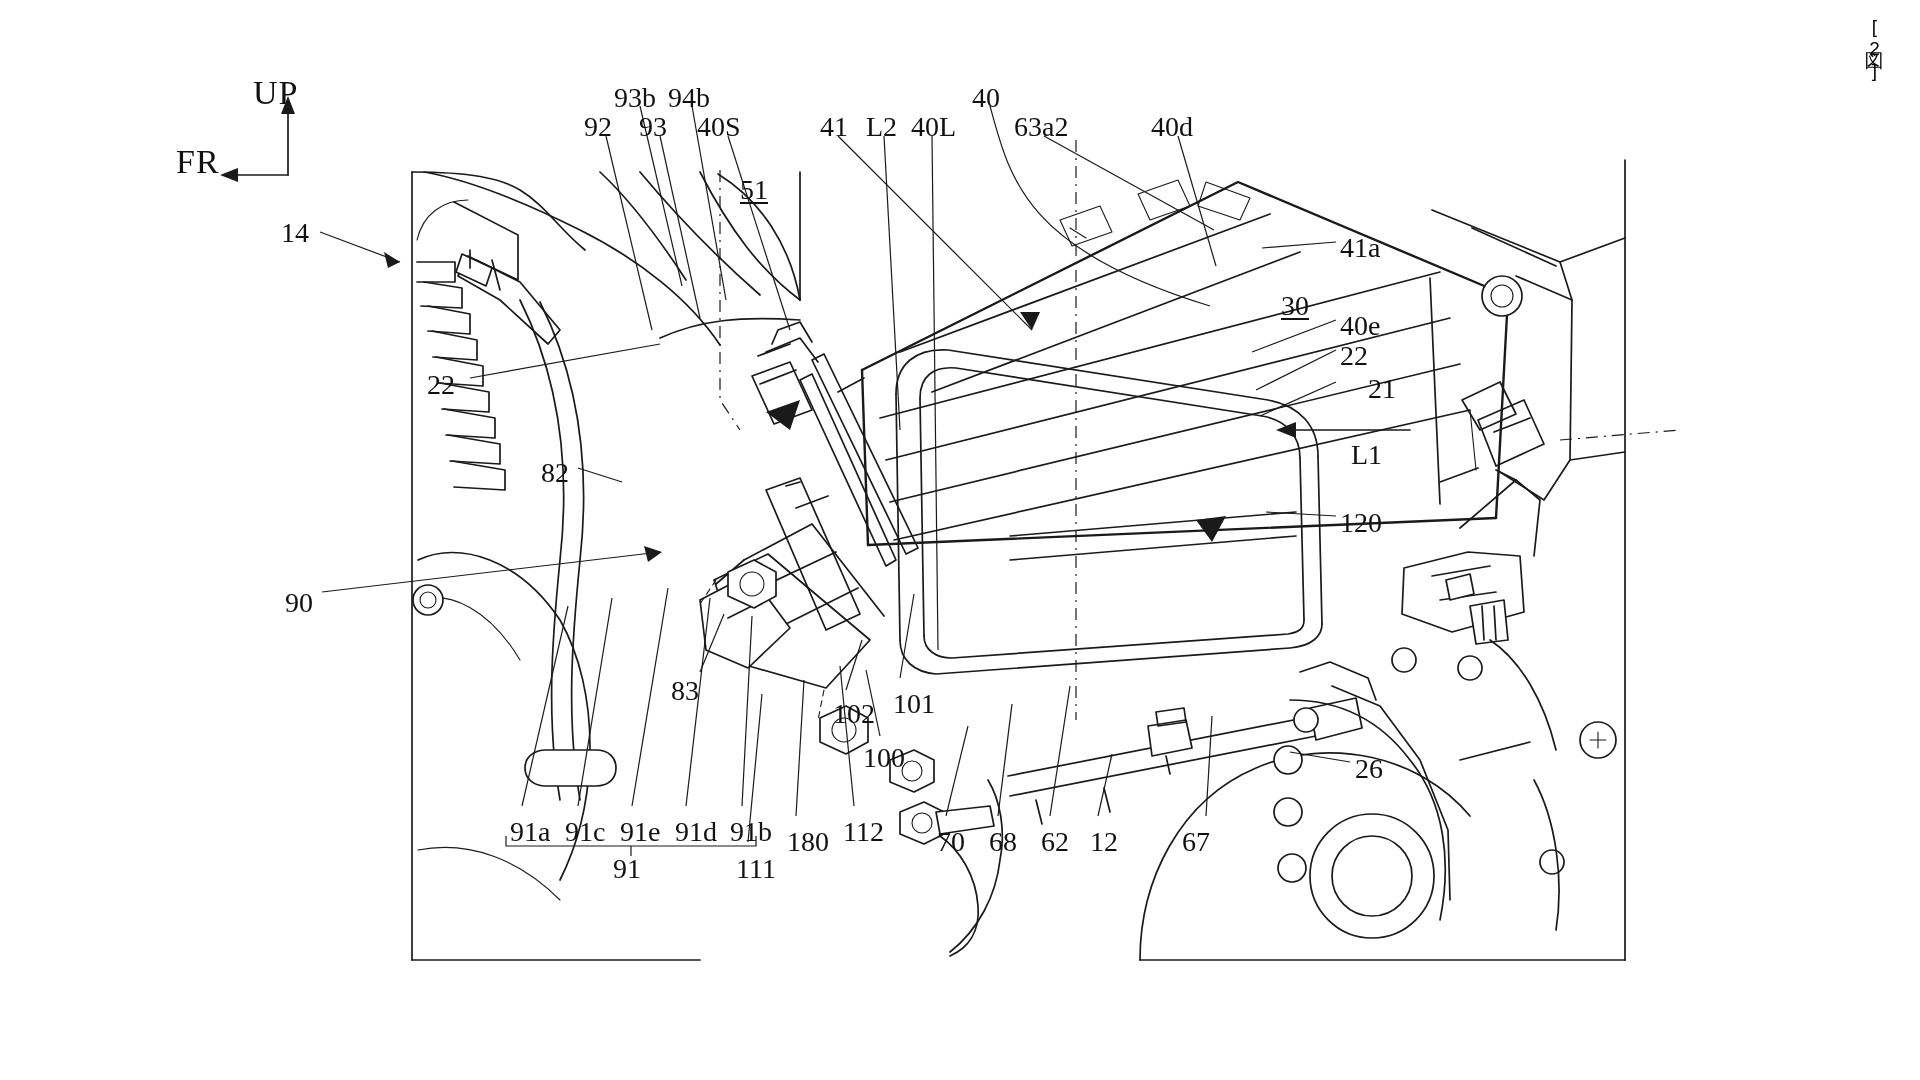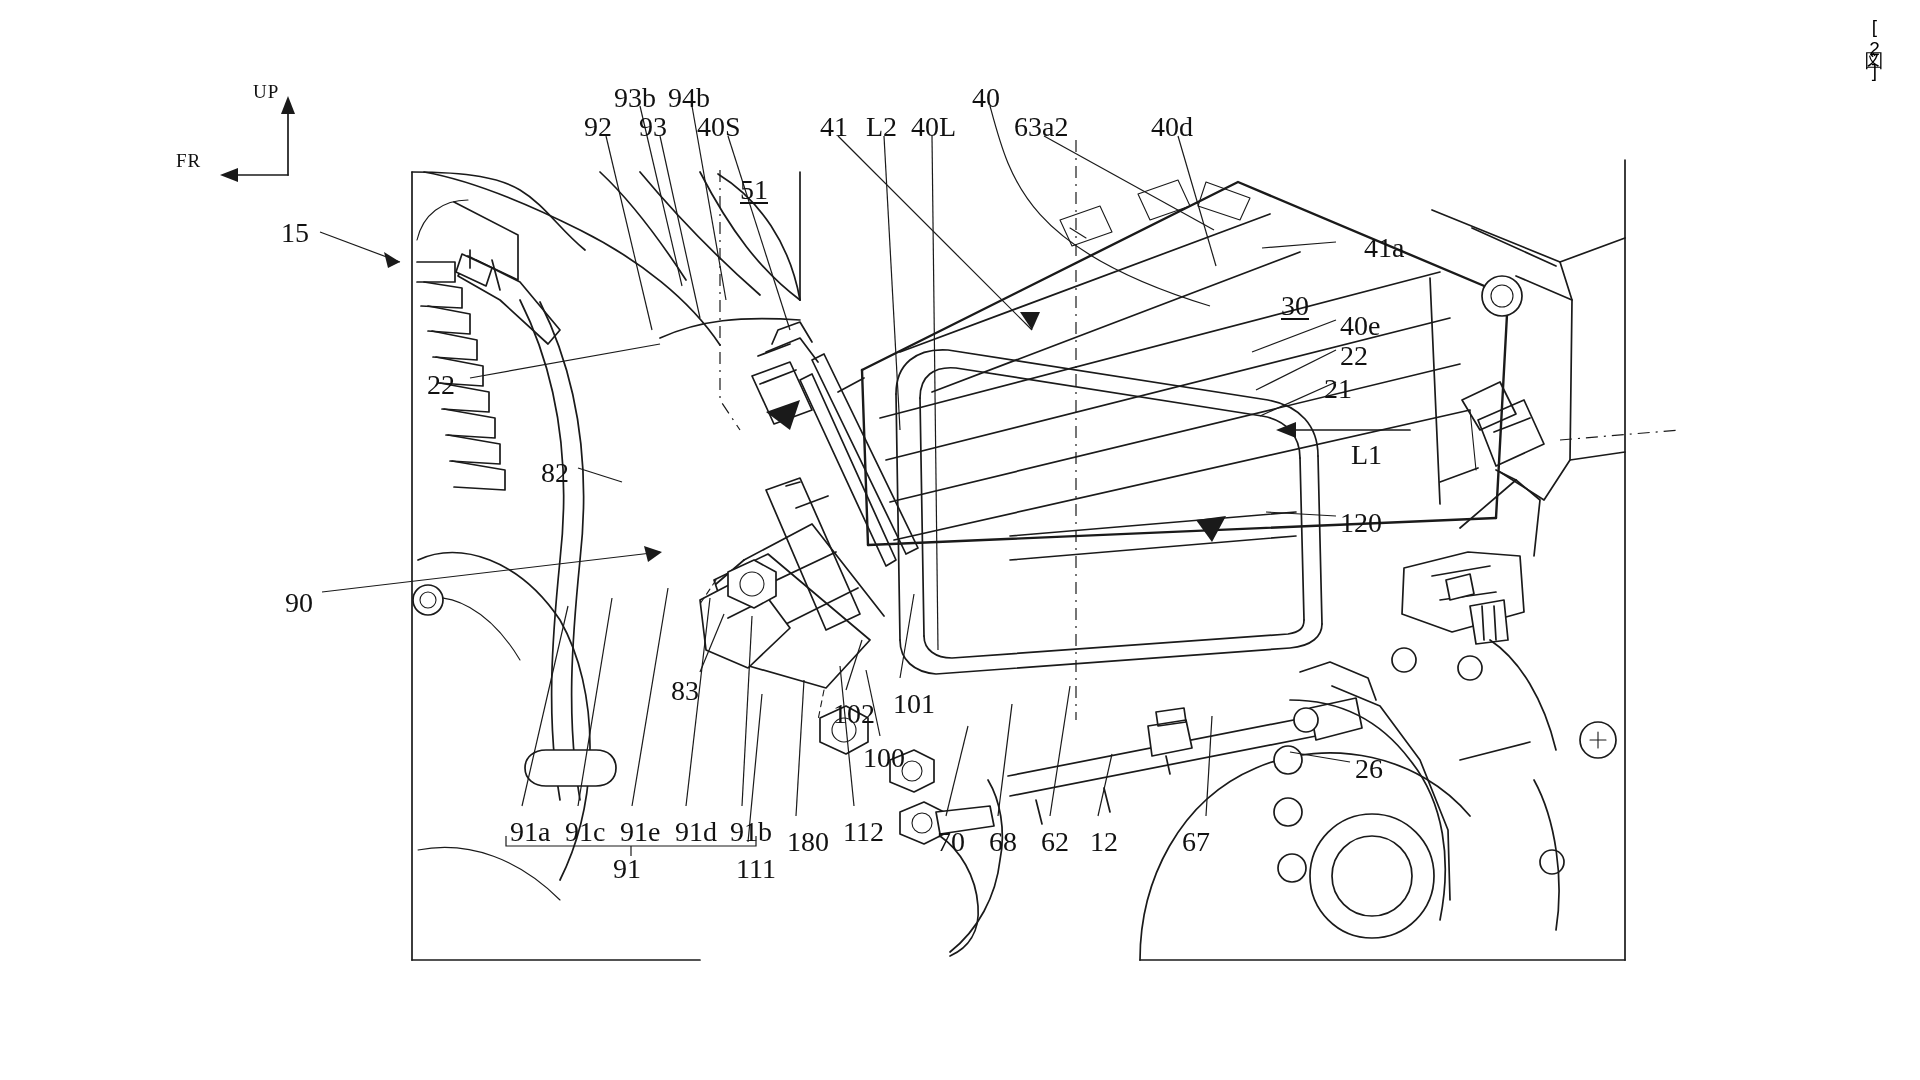--- a/index.html
+++ b/index.html
@@ -41,24 +41,23 @@
     white-space: nowrap;
     line-height: 1;
   }
   .ref.u {
     text-decoration: underline;
     text-underline-offset: 3px;
   }
   .axis-label {
     position: absolute;
     font-family: "Liberation Serif", serif;
-    font-size: 19px;
+    font-size: 34px;
     color: #111;
     letter-spacing: 1px;
-    margin-top: 7px;
   }
   svg.layer {
     position: absolute;
     left: 0;
     top: 0;
     width: 1920px;
     height: 1080px;
     pointer-events: none;
   }
 </style>
@@ -354,27 +353,27 @@
   <div class="ref" style="left:972px; top:84px;">40</div>
   <div class="ref" style="left:584px; top:113px;">92</div>
   <div class="ref" style="left:639px; top:113px;">93</div>
   <div class="ref" style="left:697px; top:113px;">40S</div>
   <div class="ref" style="left:820px; top:113px;">41</div>
   <div class="ref" style="left:866px; top:113px;">L2</div>
   <div class="ref" style="left:911px; top:113px;">40L</div>
   <div class="ref" style="left:1014px; top:113px;">63a2</div>
   <div class="ref" style="left:1151px; top:113px;text-align:center;">40d</div>
   <div class="ref u" style="left:740px; top:176px;">51</div>
-  <div class="ref" style="left:281px; top:219px;">15</div>
-  <div class="ref" style="left:1340px; top:234px;margin-left:24px;">41a</div>
+  <div class="ref" style="left:281px; top:219px;">14</div>
+  <div class="ref" style="left:1340px; top:234px;">41a</div>
   <div class="ref u" style="left:1281px; top:292px;">30</div>
   <div class="ref" style="left:1340px; top:312px;">40e</div>
   <div class="ref" style="left:1340px; top:342px;">22</div>
   <div class="ref" style="left:427px; top:371px;">22</div>
-  <div class="ref" style="left:1324px; top:375px;">21</div>
+  <div class="ref" style="left:1368px; top:375px;">21</div>
   <div class="ref" style="left:1351px; top:441px;">L1</div>
   <div class="ref" style="left:541px; top:459px;">82</div>
   <div class="ref" style="left:1340px; top:509px;">120</div>
   <div class="ref" style="left:285px; top:589px;">90</div>
   <div class="ref" style="left:671px; top:677px;">83</div>
   <div class="ref" style="left:833px; top:700px;">102</div>
   <div class="ref" style="left:893px; top:690px;">101</div>
   <div class="ref" style="left:863px; top:744px;">100</div>
   <div class="ref" style="left:1355px; top:755px;">26</div>
   <div class="ref" style="left:510px; top:818px;">91a</div>

